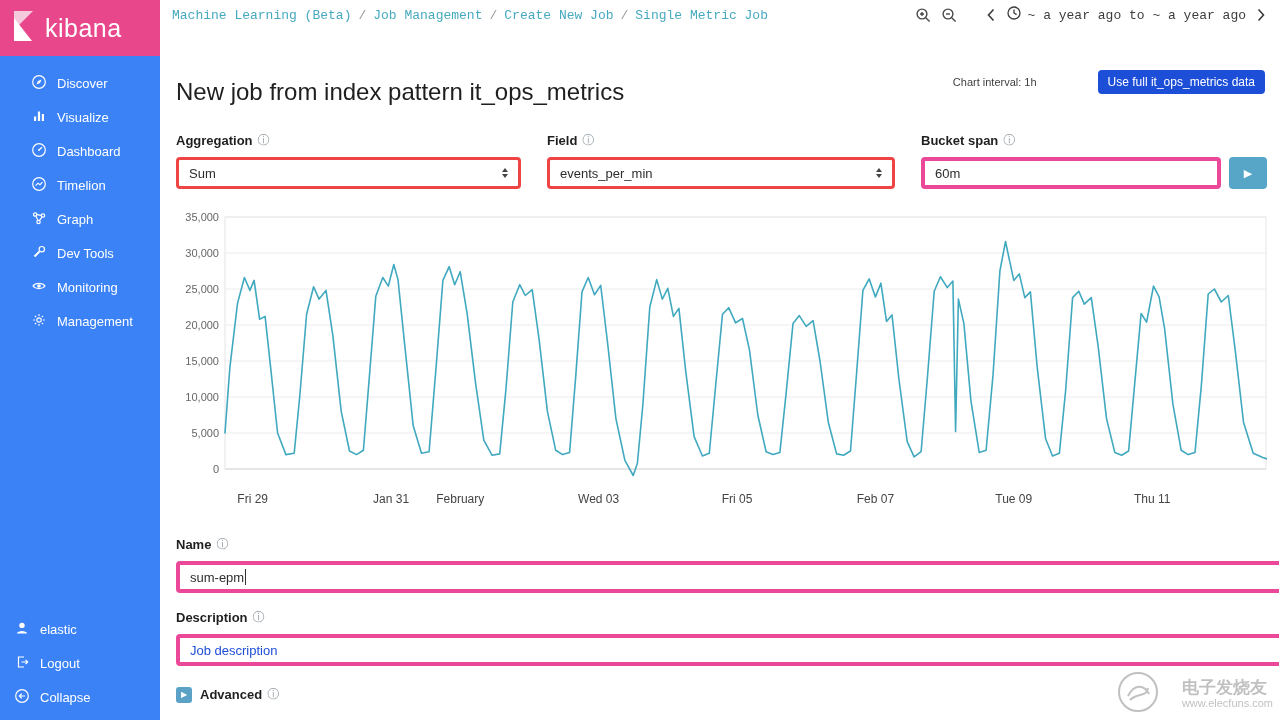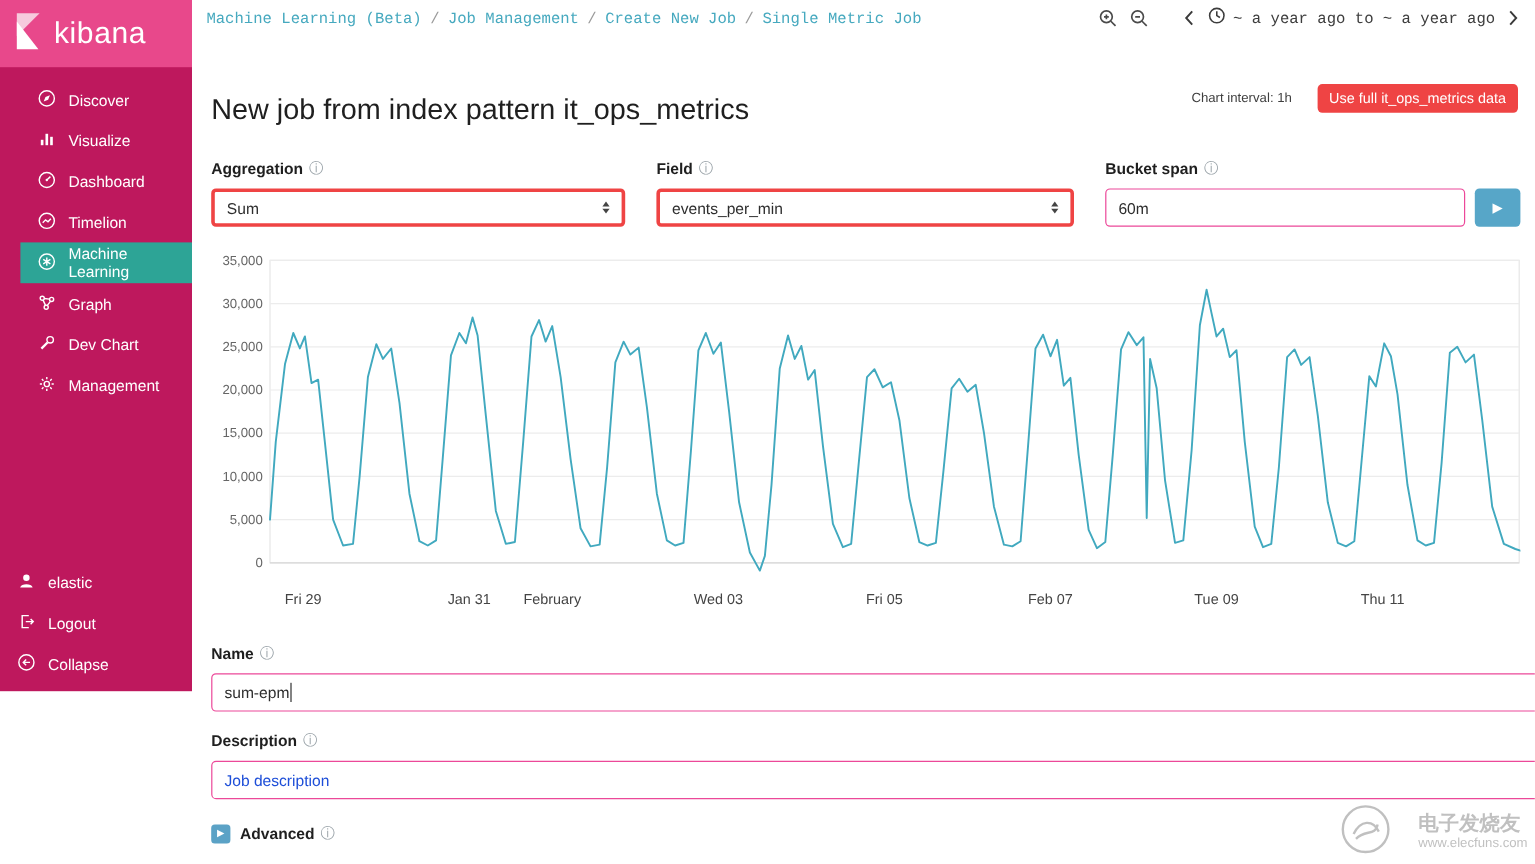--- a/index.html
+++ b/index.html
@@ -3,21 +3,21 @@
 <meta charset="utf-8">
 <style>
   * { box-sizing: border-box; }
   html,body { margin:0; padding:0; }
   body {
     width:1279px; height:720px; overflow:hidden; position:relative;
     background:#fff; font-family:"Liberation Sans","DejaVu Sans",sans-serif;
     color:#1f1f1f;
   }
   
-  .sidebar { position:absolute; left:0; top:0; width:160px; height:576px; background:#be185d; }
+  .sidebar { position:absolute; left:0; top:0; width:160px; height:720px; background:#3b82f6; }
   .logo { height:56px; background:#e8488b; display:flex; align-items:center; padding-left:10px; gap:7px; cursor:pointer; }
   .logo-text { color:#fff; font-size:25px; font-weight:400; letter-spacing:.5px; }
   .nav { padding-top:10px;padding-left:17px; }
   .nav-item { display:flex; align-items:center; gap:10px; height:34px; padding-left:14px; color:#fff; font-size:13px; cursor:pointer; }
   .nav-item.active { background:#2da496; }
   .nav-item svg { flex:0 0 auto; }
   .sidebar-footer { position:absolute; bottom:6px; left:0; right:0; }
   
   .topbar { position:absolute; left:160px; top:0; width:1119px; height:30px; background:#fff;
             display:flex; align-items:center; padding:0 12px 0 12px;font-family:Liberation Mono, monospace; }
@@ -25,33 +25,33 @@
   .crumb { color:#46a9bf; cursor:pointer; }
   .crumb-sep { color:#9a9a9a; }
   .topbar-right { margin-left:auto; display:flex; align-items:center; gap:9px; }
   .icon-btn { display:flex; align-items:center; cursor:pointer; }
   .gap-l { margin-left:18px; }
   .time-range { display:flex; align-items:center; gap:6px; font-size:13px; color:#3d3d3d; cursor:pointer; }
   
   .main { position:absolute; left:160px; top:30px; width:1119px; height:690px; padding:0 12px 0 16px; }
   .toolbar { position:absolute; top:40px; right:14px; display:flex; align-items:center; gap:21px; }
   .chart-interval { font-size:11px; color:#3f3f3f; }
-  .btn-teal { background:#ef4444; color:#fff; border:none; border-radius:4px; font-size:12px; padding:5px 10px; cursor:pointer; font-family:inherit; }
+  .btn-teal { background:#1d4ed8; color:#fff; border:none; border-radius:4px; font-size:12px; padding:5px 10px; cursor:pointer; font-family:inherit;margin-left:40px; }
   .page-title { font-size:24px; font-weight:400; color:#1f1f1f; margin:48px 0 0 0; }
   .form-row { display:flex; gap:26px; margin-top:12px; }
   .col-agg { width:345px; } .col-field { width:348px; } .col-bucket { flex:1; }
   .field-label { font-size:13px; font-weight:700; color:#1f1f1f; display:flex; align-items:center; gap:5px; margin:14px 0 8px 0; }
   .info-icon { color:#97a0a6; font-size:12px; font-weight:400; }
   .select { height:32px; border:3px solid #ef4444; border-radius:4px; background:#fff; display:flex; align-items:center;
             justify-content:space-between; padding:0 10px; font-size:13px; color:#2d2d2d; cursor:pointer; }
   .updown { display:flex; flex-direction:column; gap:2px; }
   .tri-up { width:0; height:0; border-left:3.5px solid transparent; border-right:3.5px solid transparent; border-bottom:4.5px solid #444; }
   .tri-down { width:0; height:0; border-left:3.5px solid transparent; border-right:3.5px solid transparent; border-top:4.5px solid #444; }
   .bucket-row { display:flex; gap:8px; }
-  .text-input { height:32px; border:1px solid #ec4899; border-radius:4px; background:#fff; display:flex; align-items:center;
+  .text-input { height:32px; border:4px solid #ec4899; border-radius:4px; background:#fff; display:flex; align-items:center;
                 padding:0 10px; font-size:13px; color:#2d2d2d; cursor:text; }
   .bucket-input { flex:1; }
   .play-btn { width:38px; height:32px; background:#57a6c8; border-radius:4px; color:#fff; display:flex;
               align-items:center; justify-content:center; font-size:11px; cursor:pointer; }
   .chart-wrap { margin-top:22px; width:1091px; height:305px; position:relative; cursor:crosshair; }
   .full-input { width:1195px; }
   .placeholder { color:#1d4ed8; }
   .caret { display:inline-block; width:1px; height:16px; background:#333; margin-left:1px; vertical-align:middle; }
   .advanced-row { margin-top:20px; display:flex; align-items:center; gap:8px; }
   .adv-toggle { width:16px; height:16px; background:#5ba2c6; border-radius:3px; color:#fff; font-size:8px;
@@ -100,42 +100,42 @@
           </svg></span>
       <span>Dashboard</span>
     </div>
     <div class="nav-item">
       <span><svg width="16" height="16" viewBox="0 0 16 16" stroke="#fff" fill="none" stroke-width="1.2">
             <circle cx="8" cy="8" r="6.3"></circle>
             <path d="M4.6,9.6 L7,7.2 L9,8.8 L11.4,6.2"></path>
           </svg></span>
       <span>Timelion</span>
     </div>
-    <div class="nav-item active">
-      <span><svg width="16" height="16" viewBox="0 0 16 16" stroke="#fff" fill="none" stroke-width="1.2">
-            <circle cx="8" cy="8" r="6.3"></circle>
-            <path d="M8,4.5 L8,11.5 M5,6.2 L11,9.8 M11,6.2 L5,9.8"></path>
-          </svg></span>
-      <span>Machine Learning</span>
-    </div>
     <div class="nav-item">
       <span><svg width="16" height="16" viewBox="0 0 16 16" stroke="#fff" fill="none" stroke-width="1.2">
             <circle cx="4.2" cy="4.5" r="1.7"></circle>
             <circle cx="12" cy="5.5" r="1.7"></circle>
             <circle cx="7.5" cy="12" r="1.7"></circle>
             <path d="M5.9,4.7 L10.3,5.3 M4.9,6.1 L6.9,10.5 M11,7.1 L8.3,10.7"></path>
           </svg></span>
       <span>Graph</span>
     </div>
     <div class="nav-item">
       <span><svg width="16" height="16" viewBox="0 0 16 16" stroke="#fff" fill="none" stroke-width="1.2">
             <path d="M3.5,12.5 L8.6,7.4" stroke-width="2"></path>
             <circle cx="10.8" cy="5.2" r="2.7"></circle>
           </svg></span>
-      <span>Dev Chart</span>
+      <span>Dev Tools</span>
+    </div>
+    <div class="nav-item">
+      <span><svg width="16" height="16" viewBox="0 0 16 16" stroke="#fff" fill="none" stroke-width="1.2">
+            <path d="M2,8 C4.5,4.6 11.5,4.6 14,8 C11.5,11.4 4.5,11.4 2,8 Z"></path>
+            <circle cx="8" cy="8" r="1.8" fill="#fff" stroke="none"></circle>
+          </svg></span>
+      <span>Monitoring</span>
     </div>
     <div class="nav-item">
       <span><svg width="16" height="16" viewBox="0 0 16 16" stroke="#fff" fill="none" stroke-width="1.2">
             <circle cx="8" cy="8" r="2.2"></circle>
             <path d="M8,2.2 L8,4 M8,12 L8,13.8 M2.2,8 L4,8 M12,8 L13.8,8 M3.9,3.9 L5.2,5.2 M10.8,10.8 L12.1,12.1 M12.1,3.9 L10.8,5.2 M5.2,10.8 L3.9,12.1"></path>
           </svg></span>
       <span>Management</span>
     </div>
   </div>
   <div class="sidebar-footer">

